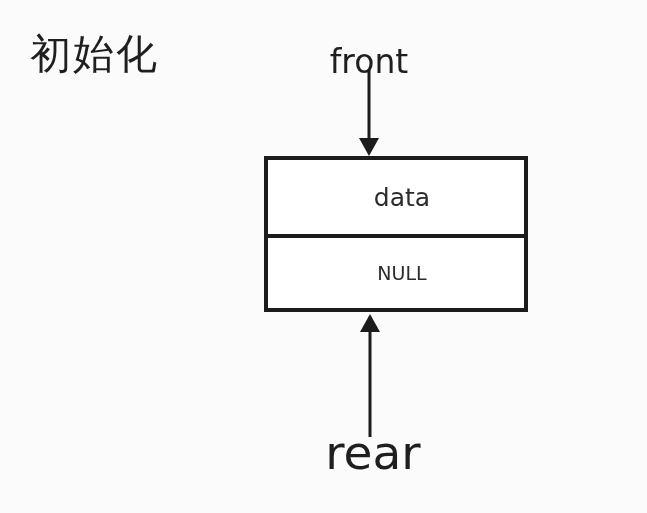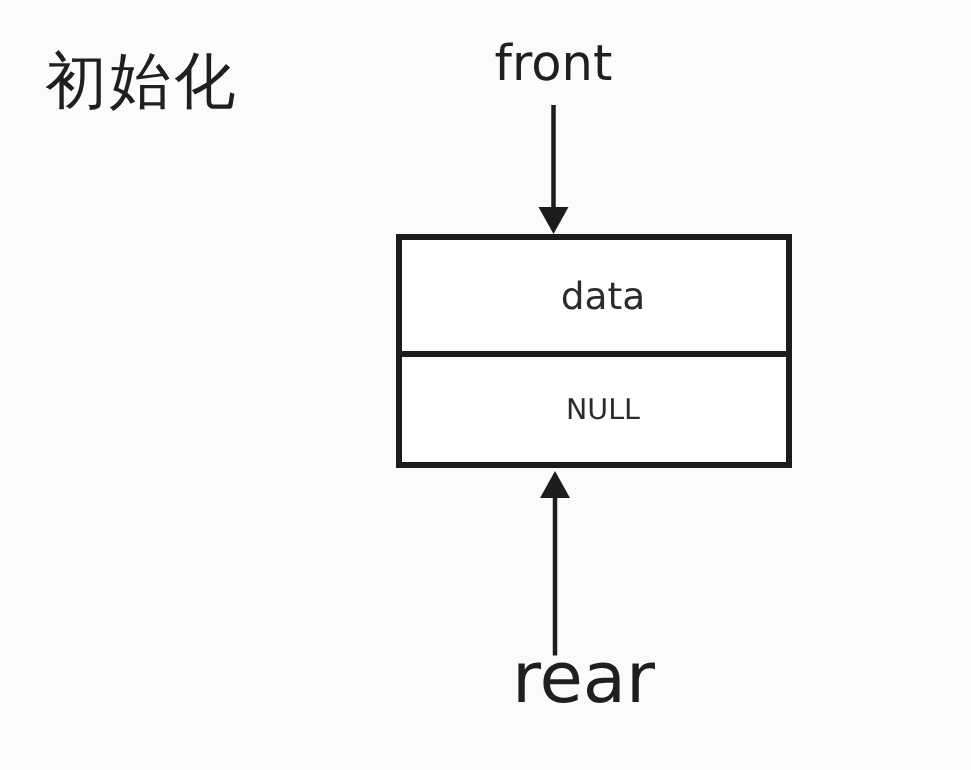--- a/index.html
+++ b/index.html
@@ -17,26 +17,26 @@
     overflow:hidden;
   }
   .canvas{position:relative;width:647px;height:459px;}
 
   .title{
     position:absolute;left:30px;top:32px;
     font-size:41px;line-height:1.1;letter-spacing:2px;
     color:var(--text);
   }
   .front-label{
-    position:absolute;left:369px;top:24px;transform:translateX(-50%);
+    position:absolute;left:369px;top:44px;transform:translateX(-50%);
     font-size:33px;line-height:1.1;color:var(--text);
   }
   .rear-label{
     position:absolute;left:373px;top:429px;transform:translateX(-50%);
-    font-size:47px;line-height:1.0;color:var(--text);margin-left:16px;
+    font-size:47px;line-height:1.0;color:var(--text);
   }
 
   .arrow{position:absolute;color:var(--stroke);display:block;}
   .arrow.front{left:354px;top:70px;}
   .arrow.rear{left:355px;top:313px;}
 
   .node{
     position:absolute;left:264px;top:156px;width:264px;height:156px;
     border:4px solid var(--stroke);
     background:var(--node-fill);

